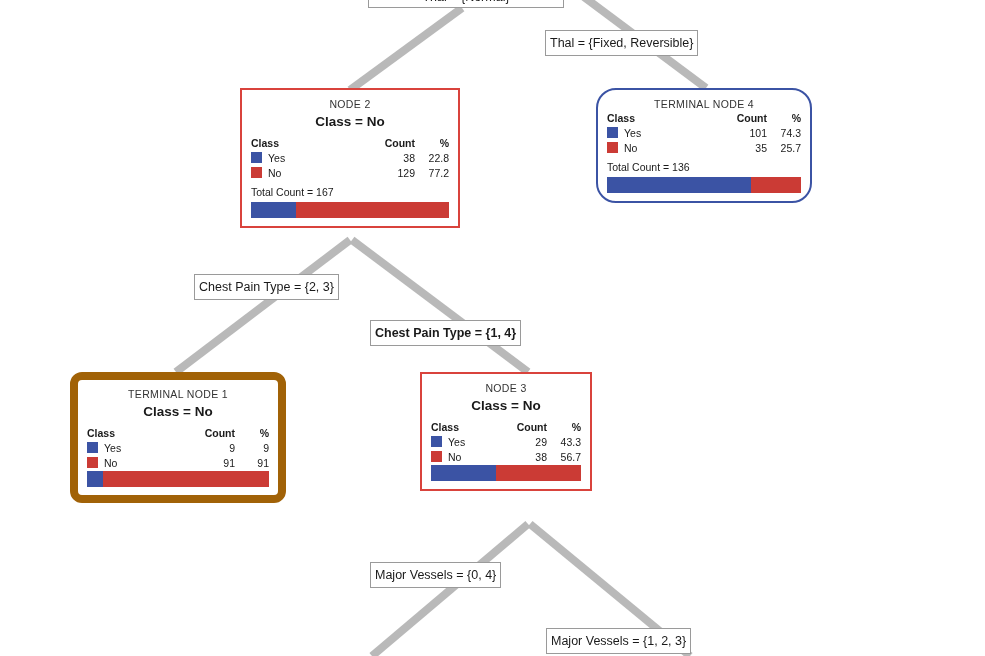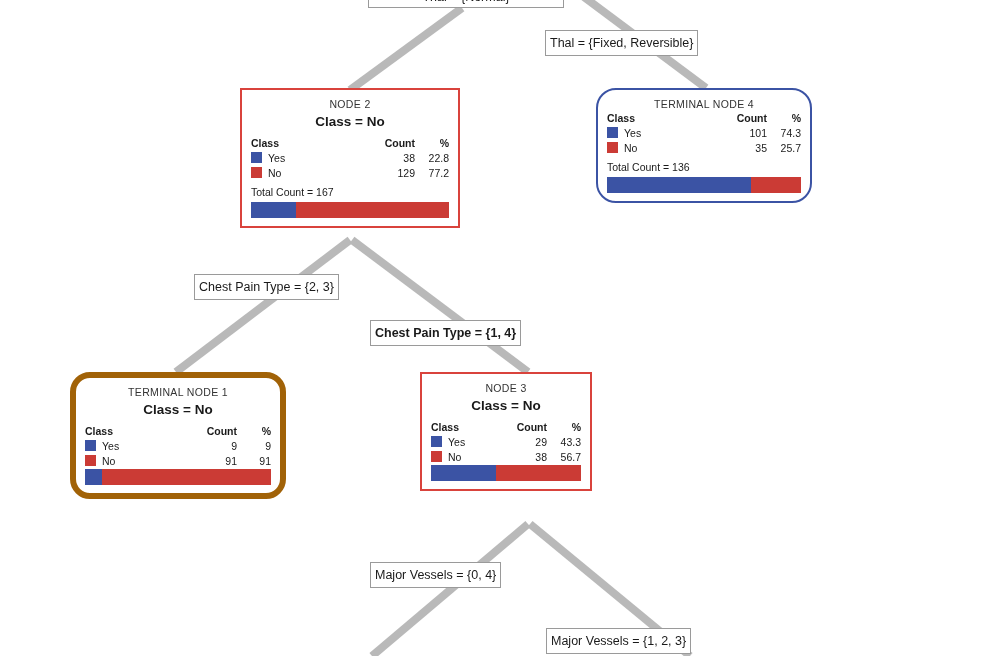--- a/index.html
+++ b/index.html
@@ -14,21 +14,21 @@
   #edges{position:absolute;left:0;top:0;width:985px;height:656px;}
 
   
   .node{
     position:absolute;
     box-sizing:border-box;
     background:#ffffff;
     padding:7px 9px 8px 9px;
   }
   .node.decision{border:2px solid #D9433C;border-radius:0;}
-  .node.terminal-red{border:6px solid #a16207;border-radius:20px;}
+  .node.terminal-red{border:8px solid #a16207;border-radius:12px;}
   .node.terminal-blue{border:2px solid #3B53A4;border-radius:20px;}
 
   .node-title{
     text-align:center;
     font-size:10.5px;
     color:#333333;
     letter-spacing:.35px;
     line-height:14px;
   }
   .node-class{

